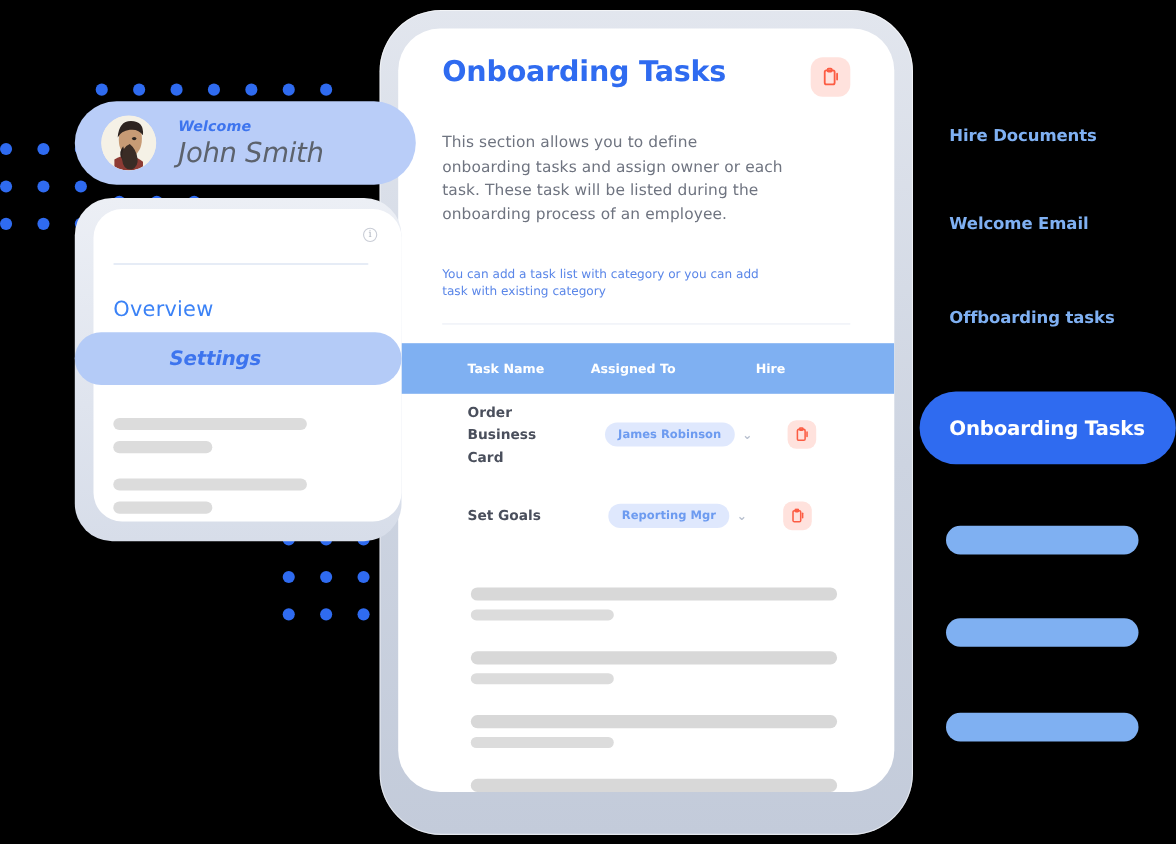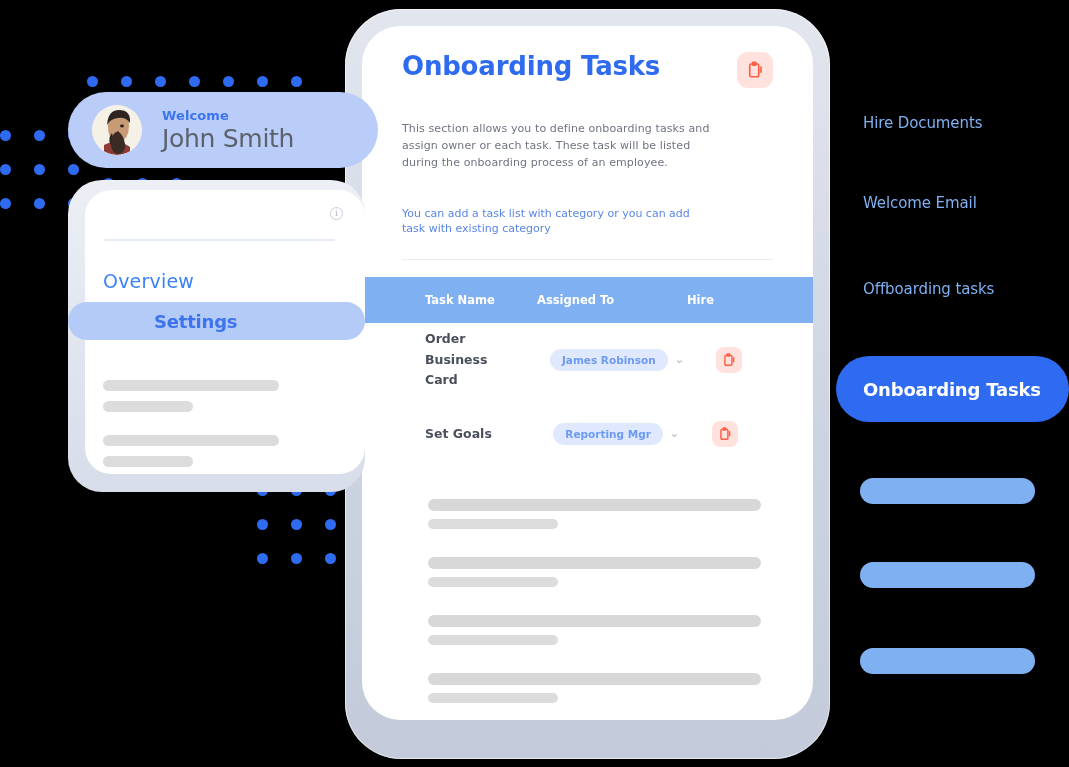--- a/index.html
+++ b/index.html
@@ -43,21 +43,21 @@
     letter-spacing: -0.2px; line-height: 1.1;
   }
   .icon-chip {
     width: 36px; height: 36px; border-radius: 11px;
     background: #ffe2dd; display: flex; align-items: center; justify-content: center;
     flex: 0 0 auto;
   }
   .icon-chip.sm { width: 26px; height: 26px; border-radius: 8px; }
 
   .ph-desc {
-    margin-top: 32px; font-size: 11px; line-height: 1.55; color: #6f7480;
+    margin-top: 32px; font-size: 14px; line-height: 1.55; color: #6f7480;
     max-width: 315px; letter-spacing: .1px;
   }
   .ph-link {
     margin-top: 36px; font-size: 11px; line-height: 1.35; color: #5a86e8;
     max-width: 300px;
   }
   .ph-divider { margin-top: 22px; height: 1px; background: #e9edf5; }
 
   
   .tbl-head {
@@ -110,49 +110,49 @@
   .panel-rule {
     position: absolute; left: 18px; top: 49px; width: 232px; height: 2px;
     background: #e6ecf6; border-radius: 1px;
   }
   .panel-overview {
     position: absolute; left: 18px; top: 80px;
     font-size: 19px; color: #3b82f6; letter-spacing: .2px;
   }
   .settings-pill {
     position: absolute; left: 68px; top: 302px;
-    width: 297px; height: 38px; border-radius: 25px;
-    background: #b4cbf7; display: flex; align-items: center;
+    width: 297px; height: 48px; border-radius: 25px;
+    background: #b4cbf7; display: flex; align-items: center; font-style: italic;
   }
   .settings-label {
     margin-left: 86px; font-size: 18px; font-weight: 700; color: #3d74ee;
     letter-spacing: -.2px;
   }
   .panel-sk { position: absolute; left: 18px; }
   .panel-sk .bar1 { width: 176px; height: 11px; border-radius: 6px; background: #dcdcdc; }
   .panel-sk .bar2 { width: 90px; height: 11px; border-radius: 6px; background: #dcdcdc; margin-top: 10px; }
 
   
   .welcome-card {
     position: absolute; left: 68px; top: 92px;
     width: 310px; height: 76px; border-radius: 38px;
     background: #b9cdf8; display: flex; align-items: center; padding-left: 24px;
   }
   .avatar {
     width: 50px; height: 50px; border-radius: 50%; flex: 0 0 auto;
     background: #f3efe6; overflow: hidden; position: relative;
   }
-  .welcome-text { margin-left: 20px; }
+  .welcome-text { margin-left: 20px; font-style: italic; }
   .welcome-small { font-size: 13px; font-weight: 700; color: #3d74ee; letter-spacing: .1px; }
   .welcome-name { font-size: 25px; color: #5c626c; margin-top: 1px; letter-spacing: -.3px; }
 
   
   .menu { position: absolute; left: 836px; top: 100px; width: 233px; }
   .menu-item {
-    font-size: 15px; font-weight: 400; color: #7fb0f2;
+    font-size: 15px; font-weight: 700; color: #7fb0f2;
     letter-spacing: -.1px; padding-left: 27px;
   }
   .menu-item.m1 { position: absolute; top: 14px; }
   .menu-item.m2 { position: absolute; top: 94px; }
   .menu-item.m3 { position: absolute; top: 180px; }
   .menu-active {
     position: absolute; top: 256px; left: 0;
     width: 233px; height: 66px; border-radius: 33px;
     background: #2f6bf0; display: flex; align-items: center;
   }

